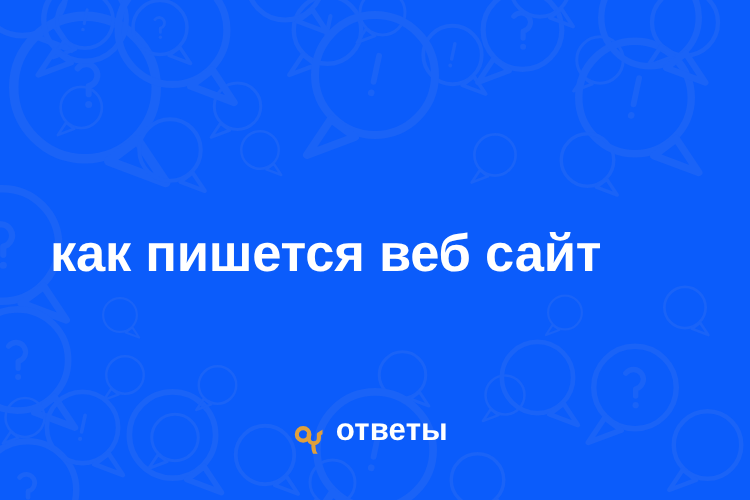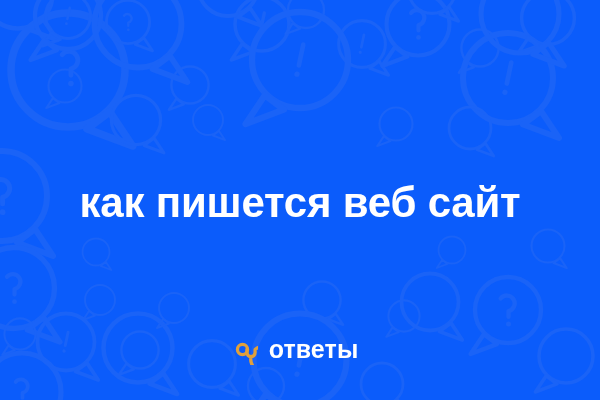--- a/index.html
+++ b/index.html
@@ -37,21 +37,21 @@
 
   
   .title-wrap {
     position: absolute;
     left: 0;
     right: 0;
     top: 168px;
     height: 70px;
     display: flex;
     align-items: center;
-    justify-content: center;
+    justify-content: flex-start;
     padding: 0 40px;
     box-sizing: border-box;
   }
   .title {
     margin: 0;
     color: #ffffff;
     font-family: "Liberation Sans", sans-serif;
     font-weight: 700;
     font-size: 42px;
     line-height: 1.1;
@@ -61,21 +61,20 @@
   }
 
   
   .brand {
     position: absolute;
     left: 0;
     right: 15px;
     bottom: 34px;
     height: 34px;
     display: flex;
-    align-items: center;
     justify-content: center;
     gap: 11px;
   }
   .brand-mark {
     width: 31px;
     height: 31px;
     display: block;
     flex: 0 0 auto;
   }
   .brand-text {

